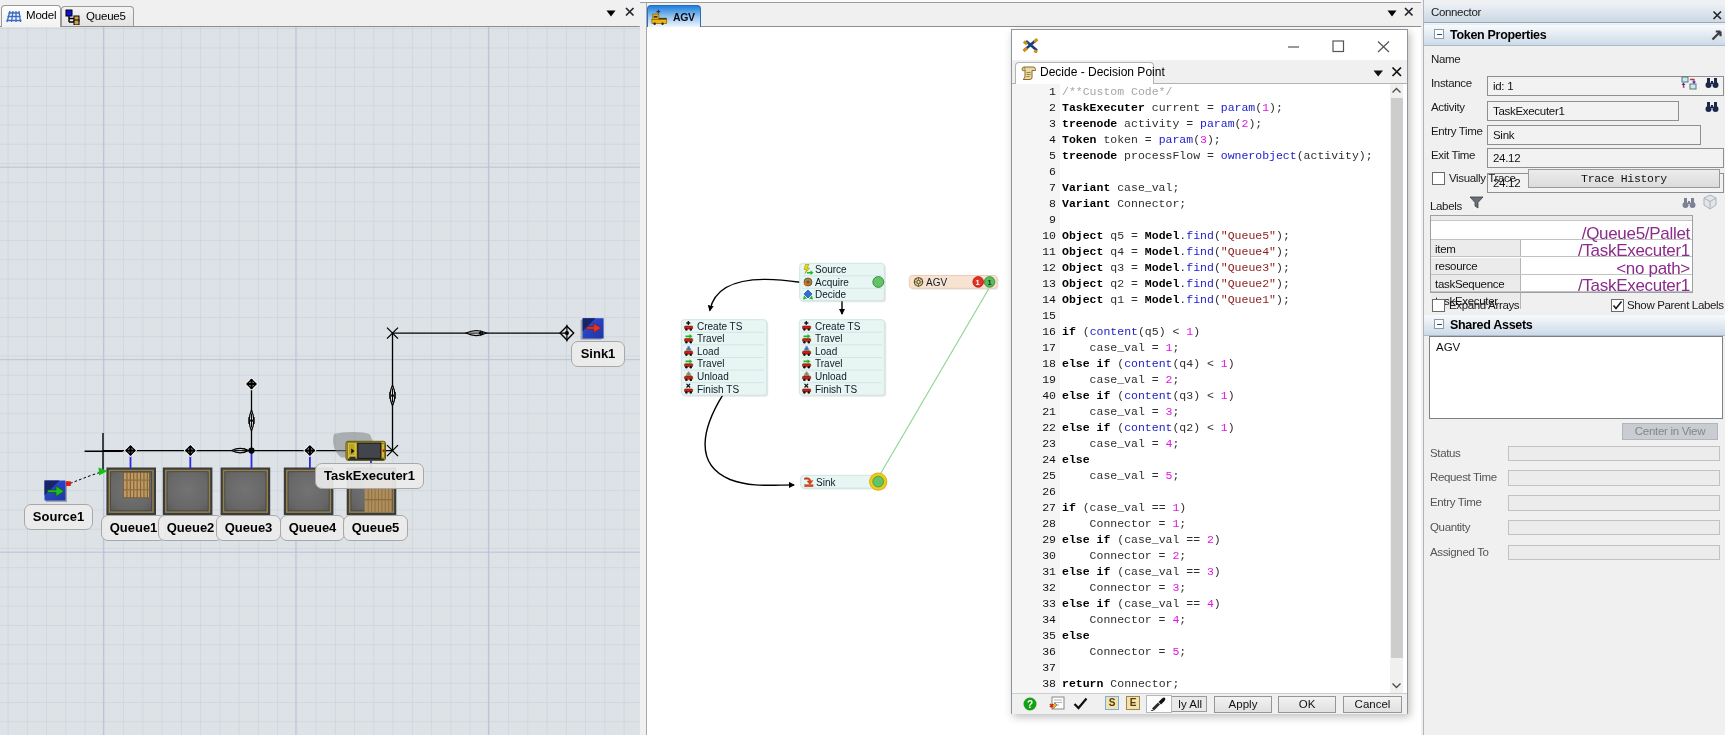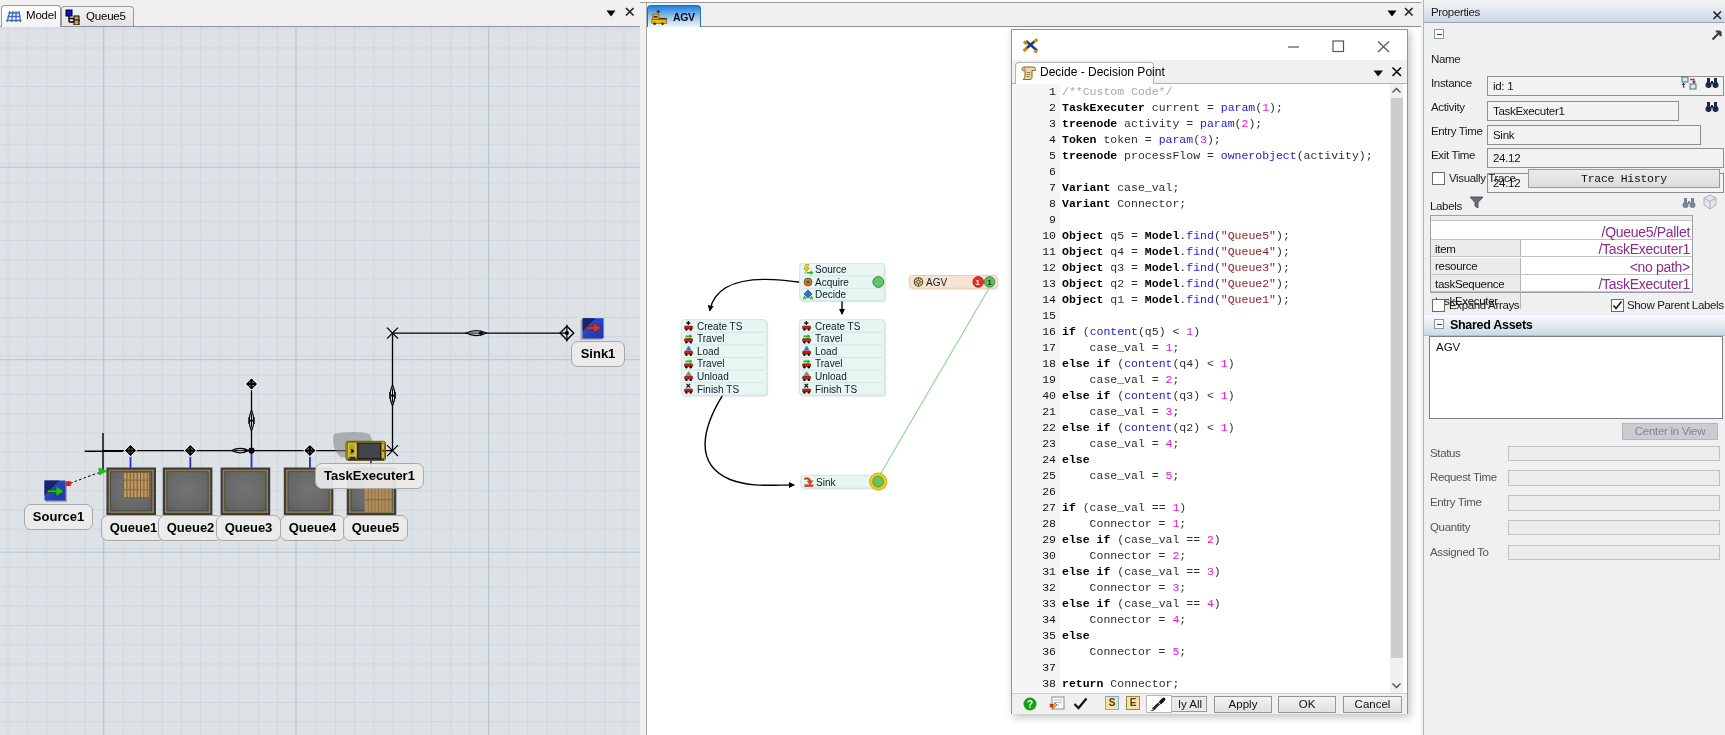--- a/index.html
+++ b/index.html
@@ -487,24 +487,27 @@
     #rightpanel .dinp{position:absolute;background:#ececec;border:1px solid #c2c2c2;box-sizing:border-box;}
     #rightpanel .cb{position:absolute;width:13px;height:13px;background:#fff;border:1px solid #6a6a6a;box-sizing:border-box;}
     #rightpanel .hdr{position:absolute;left:0;width:302px;height:20px;
       background:linear-gradient(#f8fafc,#ccdae8);border-top:1px solid #e8eef5;border-bottom:1px solid #aebbcb;
       font-weight:bold;font-size:12.5px;letter-spacing:-0.3px;color:#000;}
     #rightpanel .minus{position:absolute;left:10px;top:3px;width:10px;height:10px;background:#fff;
       border:1px solid #8a99ab;box-sizing:border-box;}
     #rightpanel .minus::after{content:"";position:absolute;left:1.5px;top:3.5px;width:5px;height:1.3px;background:#33435a;}
   </style>
   <div class="abs" style="left:0;top:2px;width:302px;height:20px;background:linear-gradient(#eff3f7,#ccd8e4);border-bottom:1px solid #9aa7b5;"></div>
-  <div class="lab" style="left:7px;top:6px;">Properties</div>
+  <div class="lab" style="left:7px;top:6px;">Connector</div>
   <svg class="abs" style="left:288px;top:10px;" width="11" height="11">
       <path d="M1.5,1.5 L9,9 M9,1.5 L1.5,9" stroke="#222" stroke-width="1.6"></path>
     </svg>
+  <div class="hdr" style="top:24px;">
+      <span style="position:absolute;left:26px;top:3px;">Token Properties</span>
+    </div>
   <svg class="abs" style="left:286px;top:28px;" width="14" height="14">
       <path d="M2.5,11.5 L10.5,3.5 M10.5,3.5 L5.8,3.5 M10.5,3.5 L10.5,8.2" stroke="#3a3a3a" stroke-width="2.2" fill="none"></path>
     </svg>
   <div class="minus" style="top:29px;"></div>
 
   <div class="lab" style="left:7px;top:53px;">Name</div>
   <div class="inp" style="left:63px;top:48px;width:237px;height:20px;">id: 1</div>
   <div class="lab" style="left:7px;top:77px;">Instance</div>
   <div class="inp" style="left:63px;top:73px;width:192px;height:20px;">TaskExecuter1</div>
   <svg class="abs" style="left:257px;top:76px;" width="17" height="15">
@@ -578,21 +581,21 @@
       </div>
     <div class="trow" style="top:57.8px;">
         <div class="tk">taskExecuter</div>
         <div class="tv">/TaskExecuter1</div>
       </div>
     <style>
       #lbltable .trow{position:absolute;left:0;width:261px;height:17.6px;border-bottom:1px solid #c2c2c2;}
       #lbltable .tk{position:absolute;left:0;top:0;width:90px;height:16.6px;background:#ebebeb;
         border-right:1px solid #b5b5b5;font-size:11.5px;letter-spacing:-0.3px;color:#111;padding:2.5px 0 0 4px;box-sizing:border-box;margin-top:19px;}
       #lbltable .tv{position:absolute;left:91px;top:0;width:168px;height:16.6px;text-align:right;
-        font-size:14px;letter-spacing:-0.3px;color:#8b2b8b;padding-top:2.5px;}
+        font-size:17px;letter-spacing:-0.3px;color:#8b2b8b;padding-top:2.5px;}
     </style>
   </div>
   <div class="cb" style="left:8px;top:299px;"></div>
   <div class="lab" style="left:25px;top:299px;">Expand Arrays</div>
   <div class="cb" style="left:187px;top:299px;">
       <svg width="11" height="11" style="position:absolute;left:0;top:0;">
         <path d="M1.5,5.5 L4,8.5 L9.5,1.5" stroke="#1a1a1a" stroke-width="1.6" fill="none"></path>
       </svg>
     </div>
   <div class="lab" style="left:203px;top:299px;">Show Parent Labels</div>

